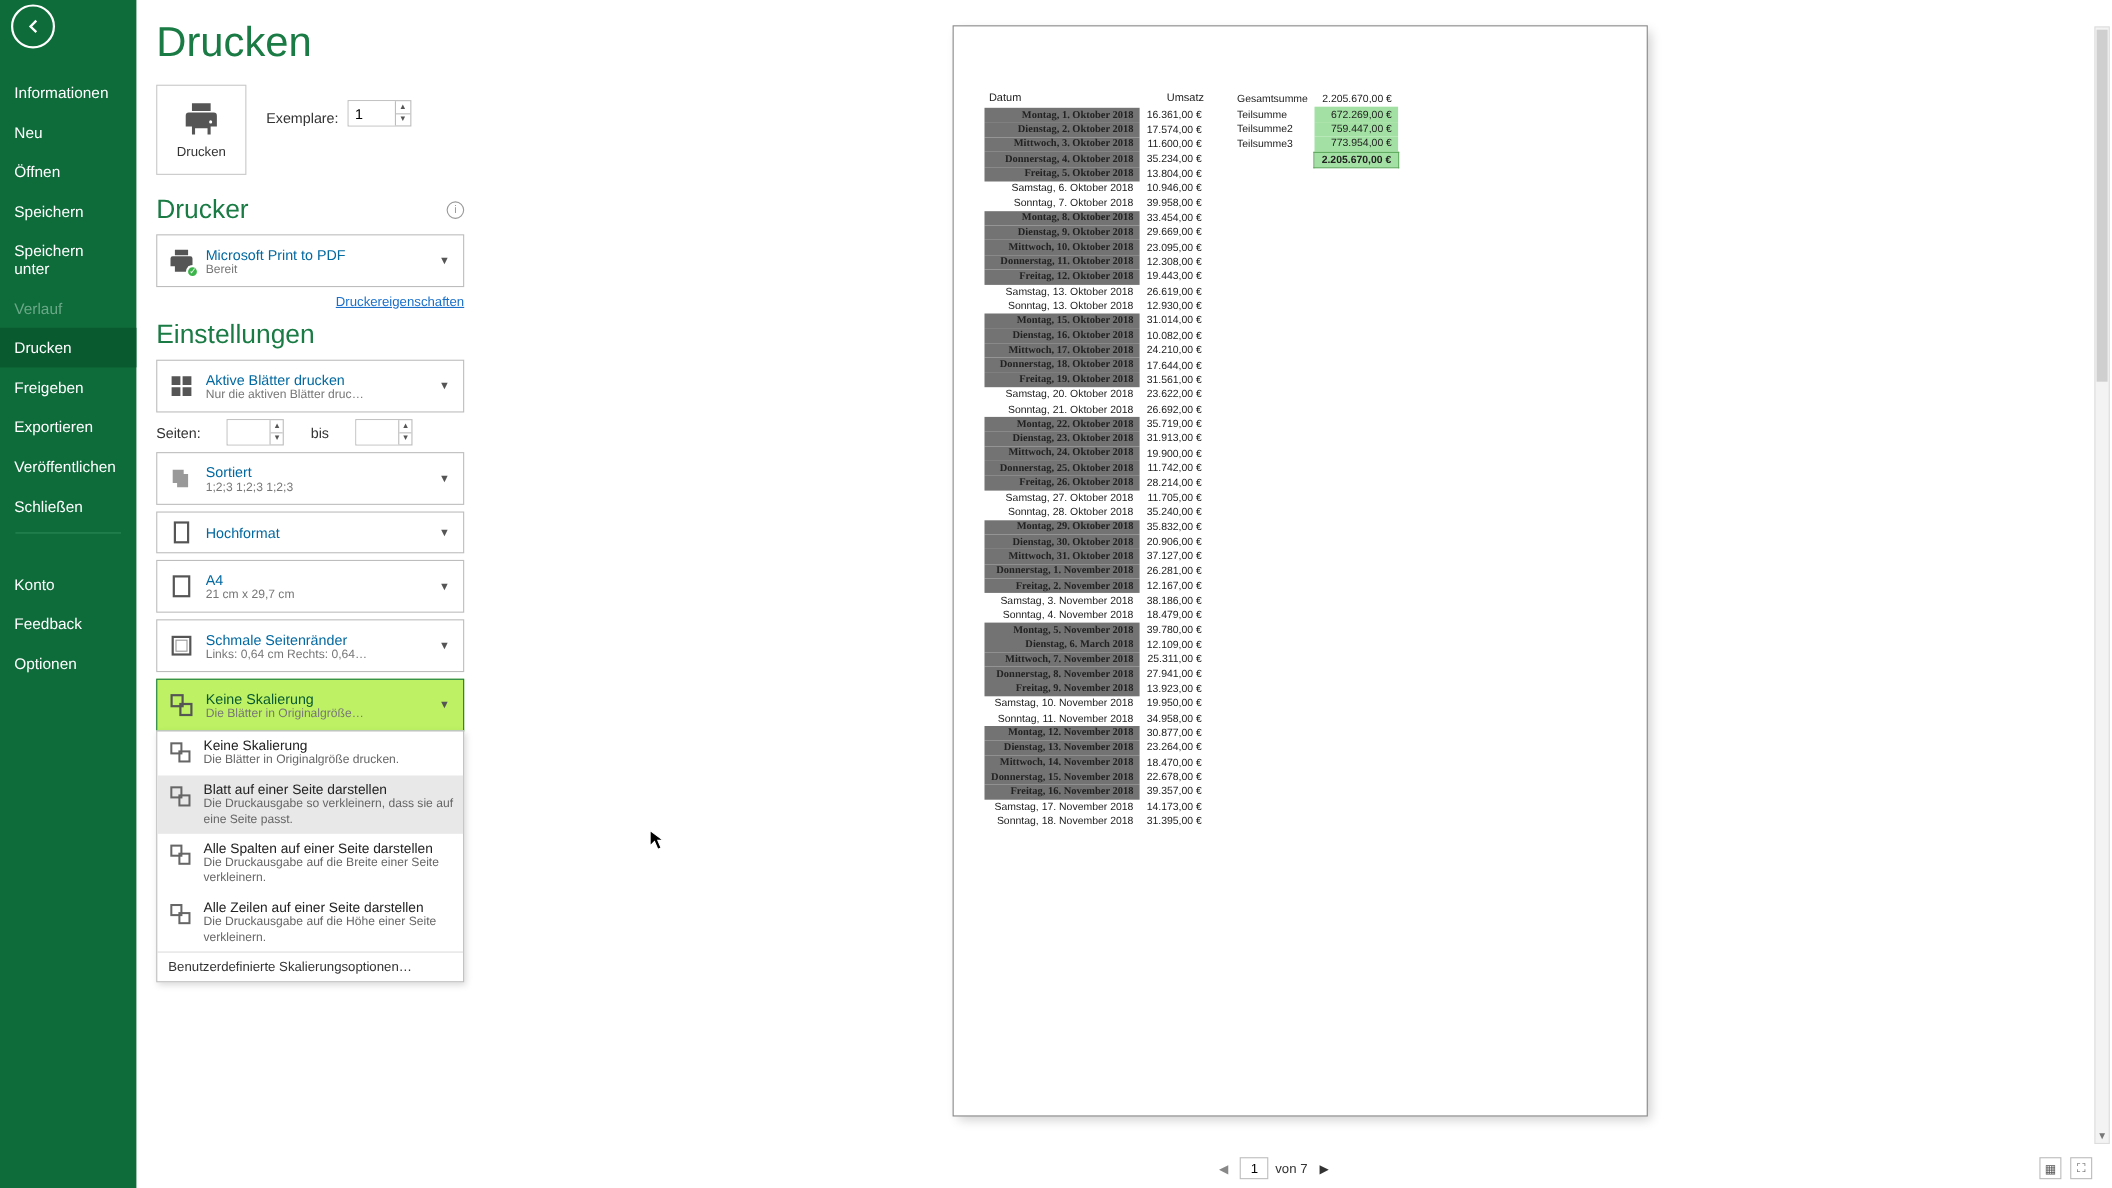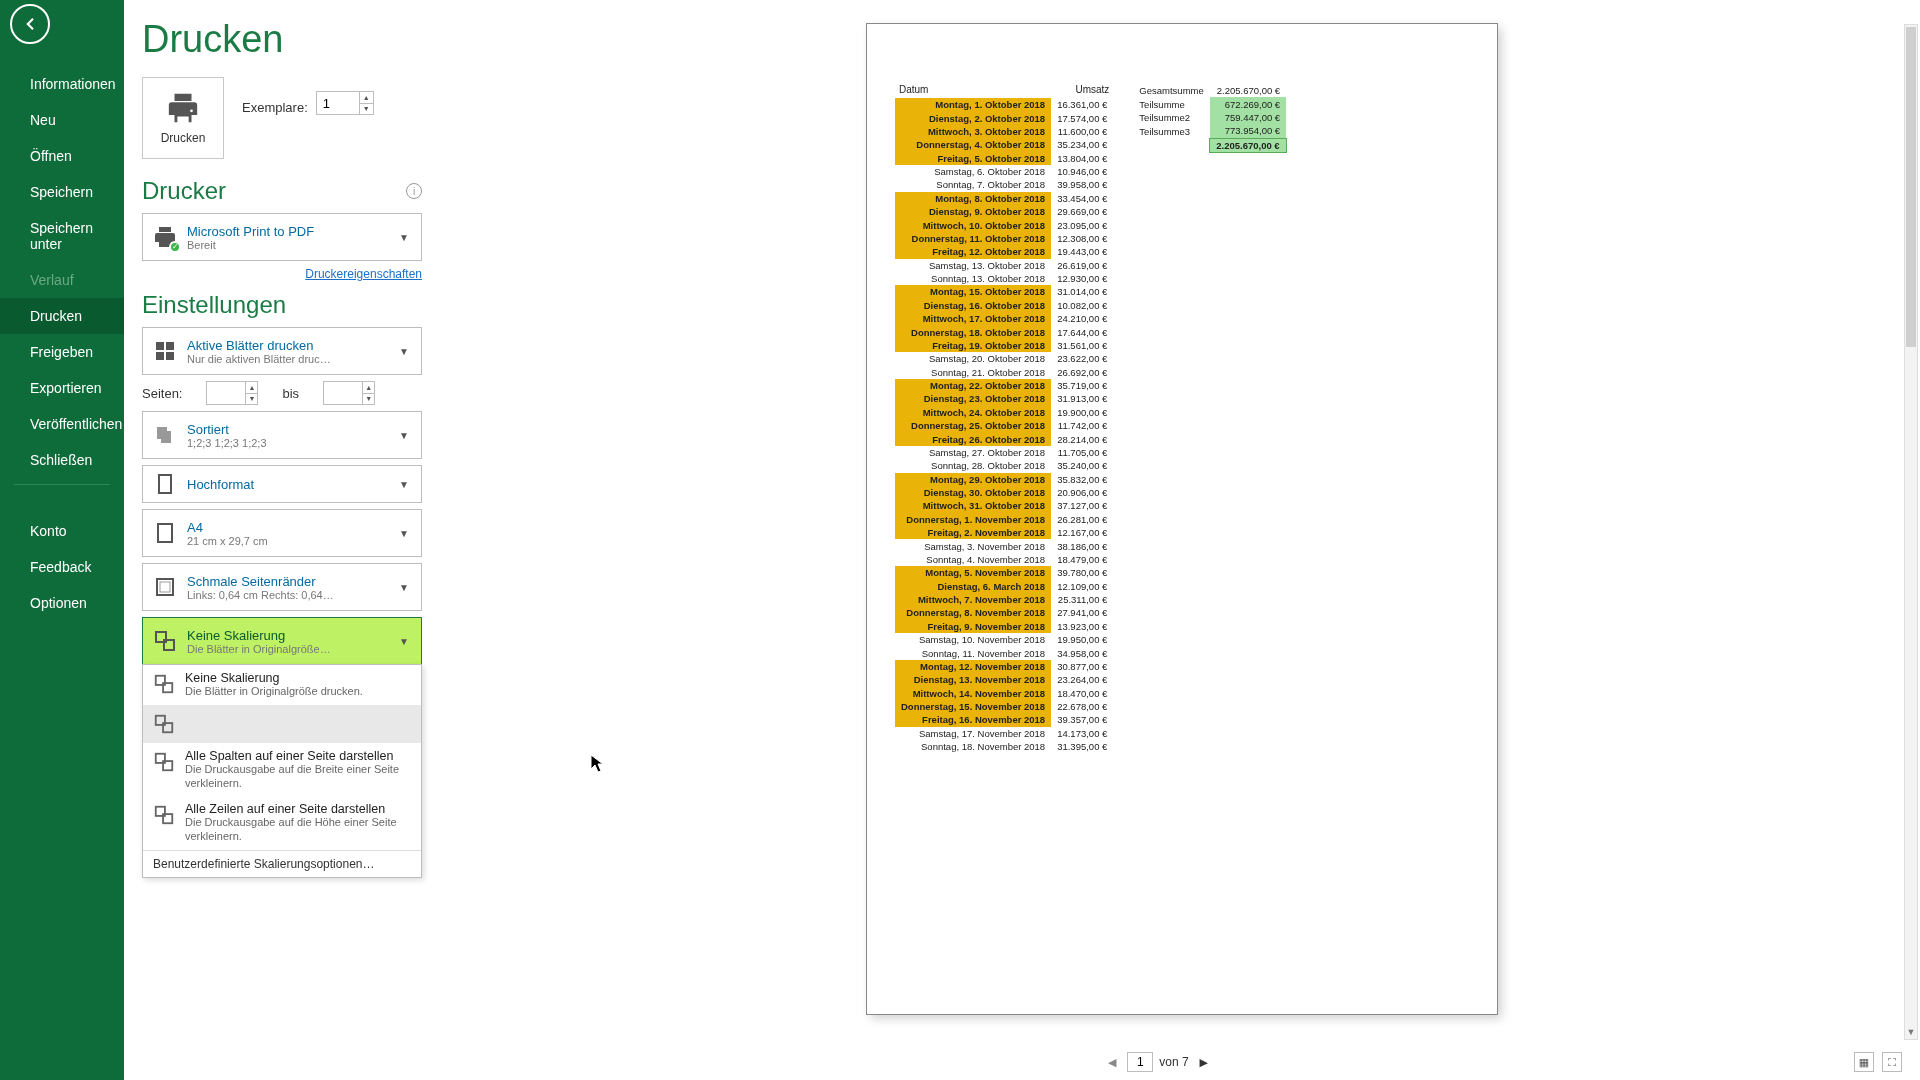--- a/index.html
+++ b/index.html
@@ -5,21 +5,21 @@
 * { box-sizing: border-box; margin: 0; padding: 0; font-family: "Segoe UI", Arial, sans-serif; }
 html, body { width: 1920px; height: 1080px; overflow: hidden; background: #fff; }
 
 .app { display: flex; width: 100%; height: 100%; }
 
 
 .sidebar { width: 124px; background: #0e6b3a; display: flex; flex-direction: column; color: #fff; font-size: 14px; }
 .back-btn { width: 40px; height: 40px; margin: 4px 0 0 10px; border: 2px solid #fff; border-radius: 50%; display: flex; align-items: center; justify-content: center; cursor: pointer; }
 .back-btn svg { width: 18px; height: 18px; fill: #fff; }
 .nav { margin-top: 22px; display: flex; flex-direction: column; }
-.nav-item { padding: 10px 30px; cursor: pointer; }
+.nav-item { padding: 10px 13px; cursor: pointer; }
 .nav-item.disabled { color: #6aa886; }
 .nav-item.active { background: #0a5a30; }
 .nav-sep { height: 1px; background: #2a8a57; margin: 6px 14px; }
 
 
 .main { flex: 1; display: flex; }
 
 
 .settings { width: 320px; padding: 18px 22px 8px 18px; border-right: 0; }
 .title { font-size: 38px; font-weight: 300; color: #1a7b44; margin-bottom: 16px; }
@@ -75,21 +75,21 @@
 .preview-wrap { flex: 1; display: flex; flex-direction: column; background: #fff; position:relative;}
 .preview-canvas { flex: 1; display: flex; align-items: flex-start; justify-content: center; padding-top: 24px; overflow:hidden;}
 .page { width: 630px; height: 990px; background: #fff; box-shadow: 0 0 0 1px #888, 4px 4px 10px rgba(0,0,0,0.2); padding: 60px 28px 20px 28px; font-size: 10px; color: #222; position:relative;}
 .page table { border-collapse: collapse; }
 .page .tables { display:flex; gap:20px; align-items:flex-start; }
 
 .tbl-main th { font-weight: normal; text-align: left; padding: 0 4px 3px 4px; font-size:10px;}
 .tbl-main td { padding: 1.2px 6px; font-size: 9.5px; white-space: nowrap; }
 .tbl-main td.date { text-align: right; }
 .tbl-main td.amt { text-align: right; }
-.tbl-main tr.hl td.date { background: #eab308; font-weight:700; }
+.tbl-main tr.hl td.date { background: #737373; font-weight:700;font-family:Liberation Serif, serif; }
 
 .tbl-sum td { padding: 1.2px 6px; font-size: 9.5px; white-space:nowrap;}
 .tbl-sum td.lbl { text-align:left; }
 .tbl-sum td.val { text-align:right; }
 .tbl-sum td.bar { background:#a3e0a3; }
 .tbl-sum tr.total td.val { border:1px solid #5aa85a; background:#a3e0a3; font-weight:600;}
 
 .pager { height: 36px; display:flex; align-items:center; justify-content:space-between; padding: 0 18px; border-top:0;}
 .pager-center { display:flex; align-items:center; gap:6px; margin:0 auto;}
 .pager-btn { width:18px; height:18px; display:flex; align-items:center; justify-content:center; color:#888; cursor:pointer; font-size:11px;}
@@ -301,20 +301,24 @@
                 <div class="t2">Die Blätter in Originalgröße drucken.</div>
               </div>
             </div>
             <div class="dd-opt hover">
               <div class="opt-icon">
                 <svg viewBox="0 0 24 24">
                   <rect x="3" y="3" width="10" height="10" fill="none" stroke="#666" stroke-width="2"></rect>
                   <rect x="11" y="11" width="10" height="10" fill="none" stroke="#666" stroke-width="2"></rect>
                 </svg>
               </div>
+              <div class="opt-txt">
+                <div class="t1">Blatt auf einer Seite darstellen</div>
+                <div class="t2">Die Druckausgabe so verkleinern, dass sie auf eine Seite passt.</div>
+              </div>
             </div>
             <div class="dd-opt">
               <div class="opt-icon">
                 <svg viewBox="0 0 24 24">
                   <rect x="3" y="3" width="10" height="10" fill="none" stroke="#666" stroke-width="2"></rect>
                   <rect x="11" y="11" width="10" height="10" fill="none" stroke="#666" stroke-width="2"></rect>
                 </svg>
               </div>
               <div class="opt-txt">
                 <div class="t1">Alle Spalten auf einer Seite darstellen</div>

